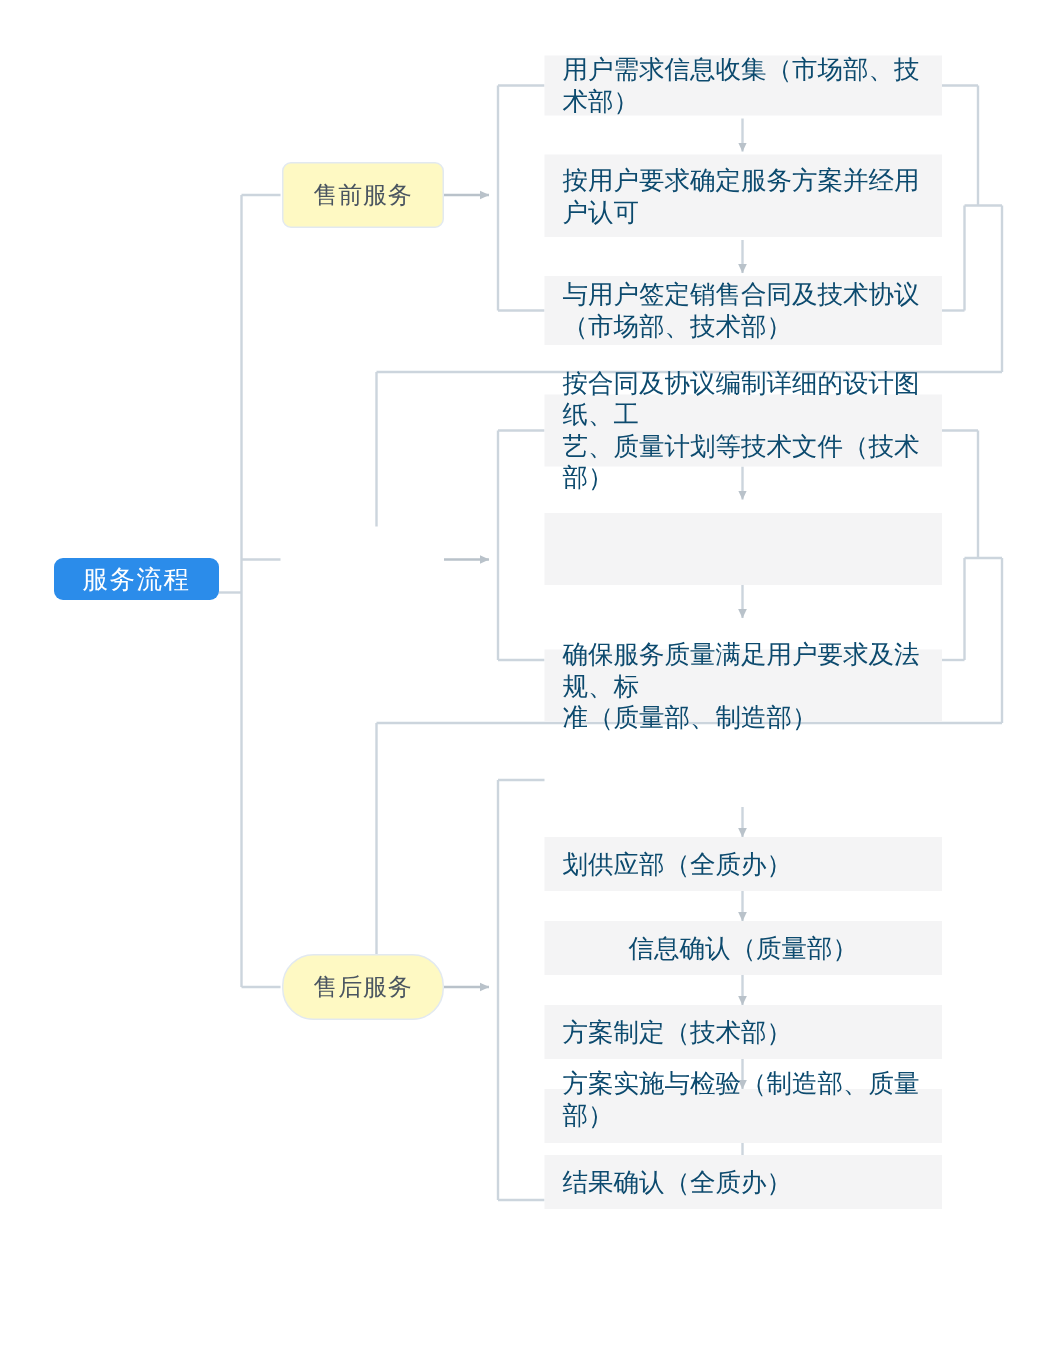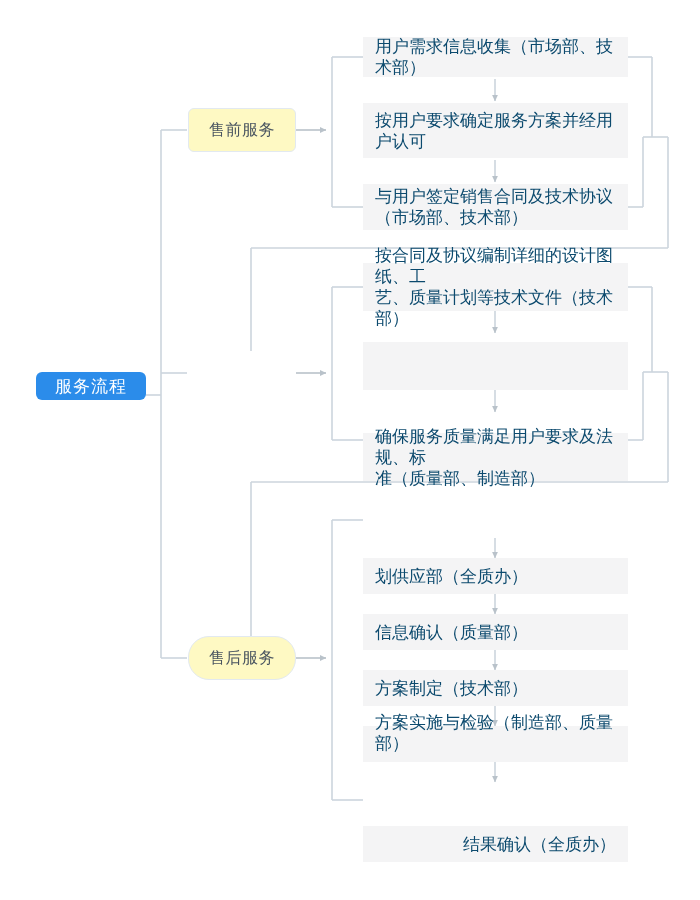--- a/index.html
+++ b/index.html
@@ -158,34 +158,34 @@
       <span>确保服务质量满足用户要求及法规、标</span>
       <span>准（质量部、制造部）</span>
     </div>
   </div>
 
   <div class="node leaf" style="top:558px;height:36px;">
     <div>
         <span>划供应部（全质办）</span>
       </div>
   </div>
-  <div class="node leaf" style="top:614px;height:36px;">
+  <div class="node leaf" style="top:614px;height:36px;justify-content:center;">
     <div>
         <span>信息确认（质量部）</span>
       </div>
   </div>
   <div class="node leaf" style="top:670px;height:36px;">
     <div>
         <span>方案制定（技术部）</span>
       </div>
   </div>
   <div class="node leaf" style="top:726px;height:36px;align-items:flex-end;">
     <div>
         <span>方案实施与检验（制造部、质量部）</span>
       </div>
   </div>
-  <div class="node leaf" style="top:826px;height:36px;justify-content:flex-end;">
+  <div class="node leaf" style="top:770px;height:36px;">
     <div>
         <span>结果确认（全质办）</span>
       </div>
   </div>
 
 </div>
 
 </body></html>

